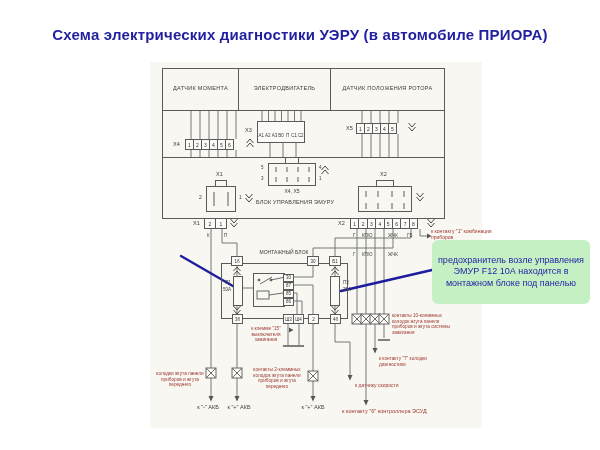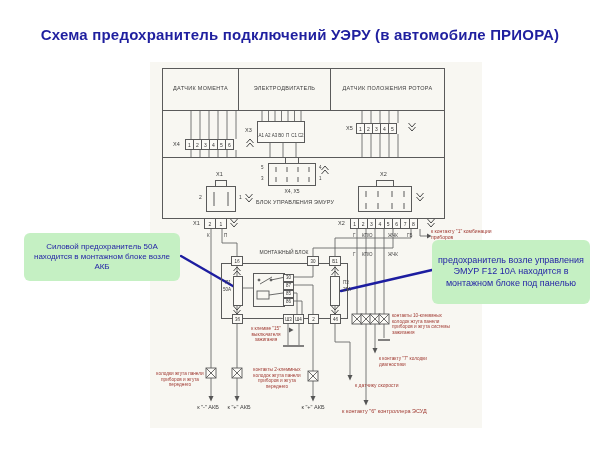--- a/index.html
+++ b/index.html
@@ -20,21 +20,21 @@
   .callout{position:absolute;background:#c5f0c3;color:#2424a6;border-radius:6px;
            display:flex;align-items:center;justify-content:center;text-align:center;
            box-sizing:border-box;padding:3px 6px;line-height:1.25;}
   svg{position:absolute;left:0;top:0;}
 </style>
 </head>
 <body>
 
 <div class="slide">
 
-  <div class="title">Схема предохранитель подключений УЭРУ (в автомобиле ПРИОРА)</div>
+  <div class="title">Схема электрических диагностики УЭРУ (в автомобиле ПРИОРА)</div>
 
   <div class="scan" style="left:150px;top:62px;width:332px;height:366px;"></div>
 
   <svg width="600" height="450" viewBox="0 0 600 450">
     <g stroke="#6a6a6a" stroke-width="0.9" fill="none">
 
       <path d="M191 111V139 M200 111V139 M209 111V139 M218 111V139 M227 111V139 M236 111V139"></path>
       <path d="M191 150V157 M200 150V157 M209 150V157 M218 150V157 M227 150V157 M236 150V157"></path>
 
       <path d="M262 111V121 M268.5 111V121 M275 111V121 M281.5 111V121 M288 111V121 M294.5 111V121 M301 111V121"></path>
@@ -276,16 +276,15 @@
   <div class="red wr" style="left:379px;top:356px;width:58px;font-size:4.7px;">к контакту "7" колодки диагностики</div>
   <div class="red" style="left:355px;top:383px;font-size:5px;">к датчику скорости</div>
   <div class="red wr" style="left:155px;top:371px;width:50px;font-size:4.7px;text-align:center;">колодки жгута панели приборов и жгута переднего</div>
   <div class="red wr" style="left:249px;top:367px;width:56px;font-size:4.7px;text-align:center;">контакты 2-клеммных колодок жгута панели приборов и жгута переднего</div>
   <div class="red" style="left:342px;top:408px;font-size:5.5px;">к контакту "6" контроллера ЭСУД</div>
 
   <div class="lb ctr" style="left:191px;top:403px;width:34px;height:8px;font-size:5.5px;">к "-" АКБ</div>
   <div class="lb ctr" style="left:222px;top:403px;width:34px;height:8px;font-size:5.5px;">к "+" АКБ</div>
   <div class="lb ctr" style="left:296px;top:403px;width:34px;height:8px;font-size:5.5px;">к "+" АКБ</div>
 
-  <div class="callout" style="left:24px;top:233px;width:156px;height:48px;font-size:8px;">Силовой предохранитель 50А находится в монтажном блоке возле АКБ</div>
   <div class="callout" style="left:432px;top:240px;width:158px;height:64px;font-size:9px;">предохранитель возле управления ЭМУР F12 10А находится в монтажном блоке под панелью</div>
 
 </div>
 
 </body></html>

